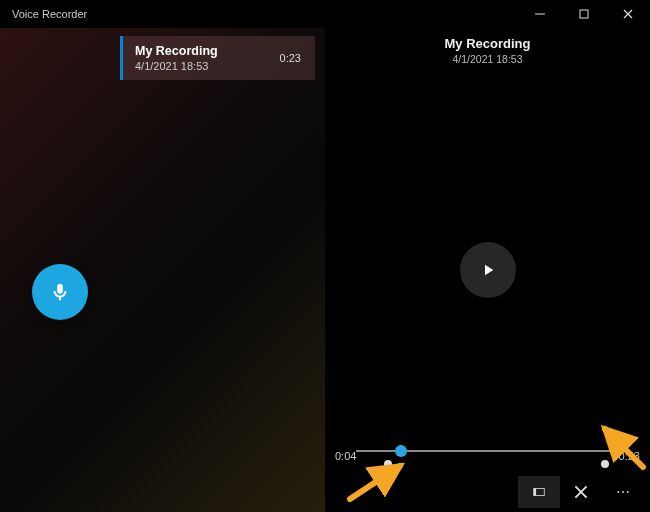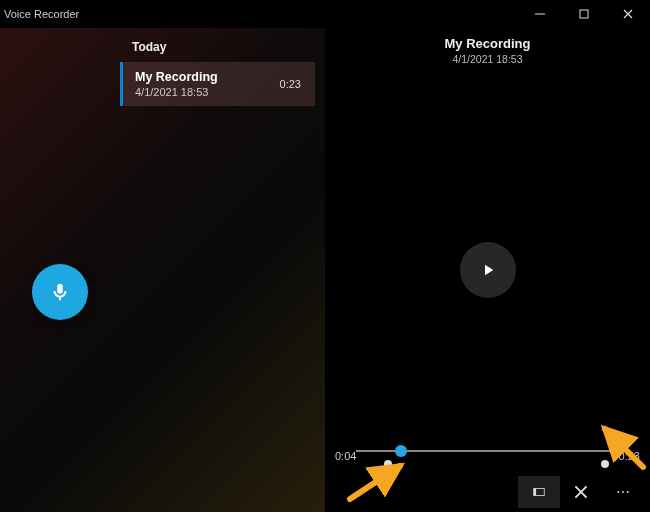--- a/index.html
+++ b/index.html
@@ -1,19 +1,19 @@
 <!DOCTYPE html>
 <html><head>
 <meta charset="utf-8">
 <style>
   * { box-sizing: border-box; margin: 0; padding: 0; }
   html, body { width: 650px; height: 512px; overflow: hidden; font-family: "Segoe UI", Arial, sans-serif; background: #000; color: #fff; }
   .window { display: flex; flex-direction: column; width: 100%; height: 100%; }
   .titlebar { display: flex; align-items: center; height: 28px; background: #000; font-size: 11px; }
-  .titlebar .title { padding-left: 4px; color: #ccc; }
+  .titlebar .title { padding-left: 12px; color: #ccc; }
   .titlebar-spacer { flex: 1; }
   .titlebar-btn { width: 44px; height: 28px; display: flex; align-items: center; justify-content: center; color: #ddd; }
   .titlebar-btn svg { width: 10px; height: 10px; }
   .body { flex: 1; display: flex; position: relative; overflow: hidden; }
   .left { width: 325px; height: 100%; position: relative; background: linear-gradient(135deg,#5a1b1b 0%,#160d0d 40%,#0b0b0b 60%,#4a3a10 100%); }
   .left-overlay { position:absolute; inset:0; background: rgba(10,10,10,0.55); }
   .record-btn { position: absolute; left: 32px; top: 236px; width: 56px; height: 56px; border-radius: 50%; display: flex; align-items: center; justify-content: center; box-shadow: 0 2px 8px rgba(0,0,0,0.4); }
   .record-btn svg { width: 22px; height: 22px; fill: #fff; }
   .list-col { position: absolute; left: 120px; top: 6px; right: 0; bottom: 0; padding-top: 0; }
   .section-header { font-size: 12px; font-weight: 600; color: #eee; padding: 6px 12px 6px 12px; }
@@ -67,21 +67,20 @@
 
   <div class="body">
     <div class="left">
       <div class="left-overlay"></div>
       <div class="record-btn" style="background:#1ea7e0">
         <svg viewBox="0 0 24 24">
             <path d="M12 14a3 3 0 0 0 3-3V6a3 3 0 0 0-6 0v5a3 3 0 0 0 3 3zm5-3a5 5 0 0 1-10 0H5a7 7 0 0 0 6 6.9V21h2v-3.1A7 7 0 0 0 19 11z"></path>
           </svg>
       </div>
       <div class="list-col">
-        <div class="section-header">Today</div>
         <div class="rec-item">
           <div class="col">
             <div class="rec-title">My Recording</div>
             <div class="rec-sub">4/1/2021 18:53</div>
           </div>
           <div class="rec-dur">0:23</div>
         </div>
       </div>
     </div>
 

